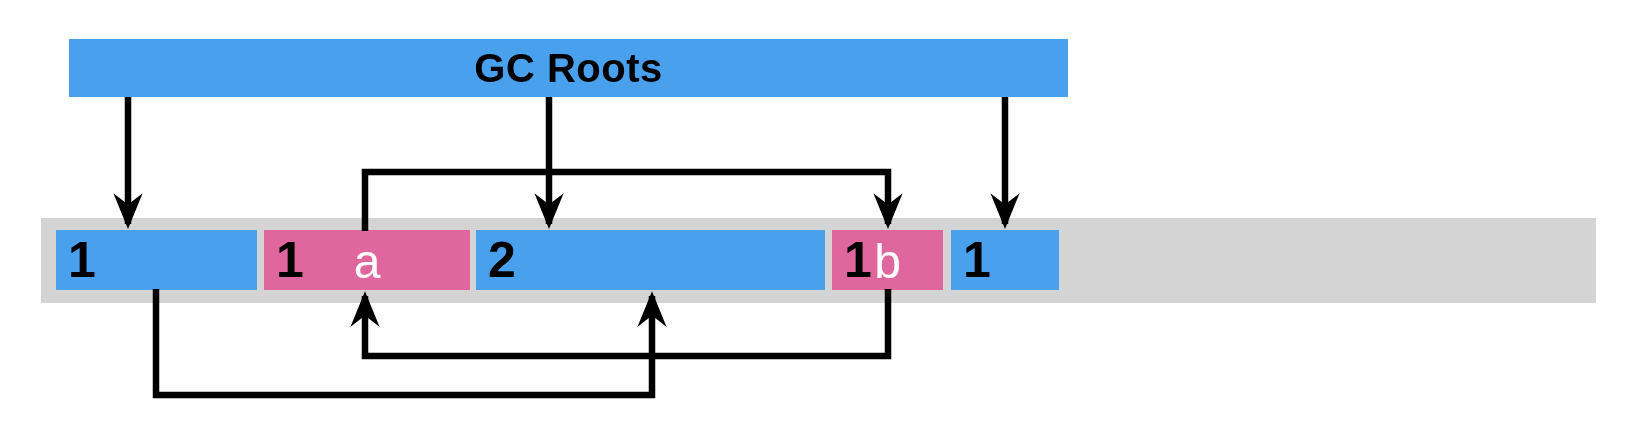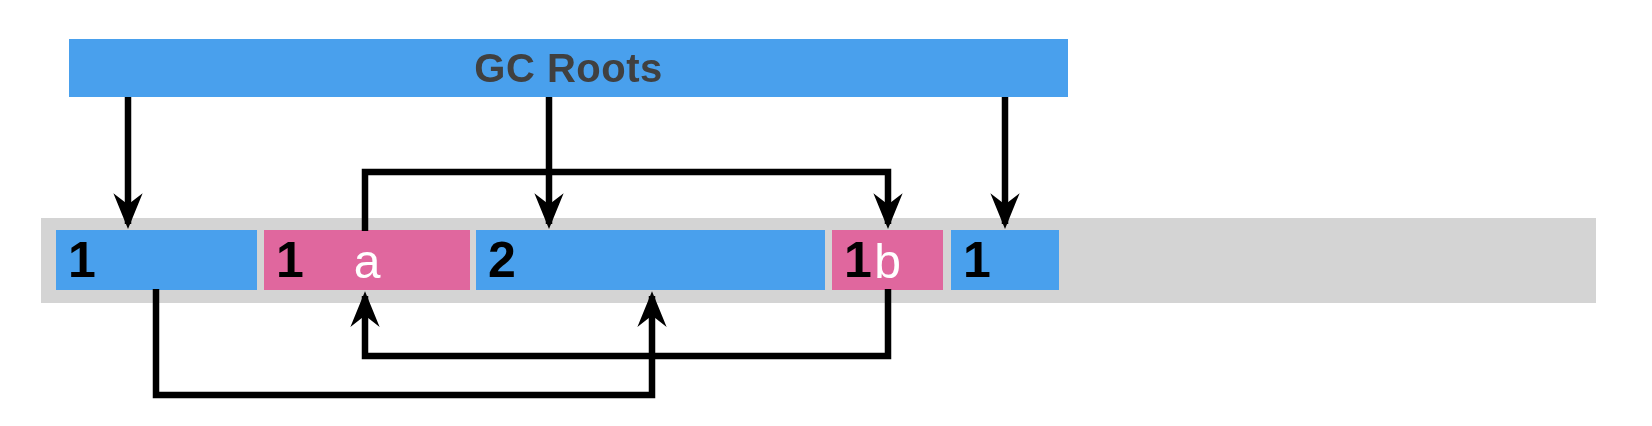--- a/index.html
+++ b/index.html
@@ -6,21 +6,21 @@
   html,body{margin:0;padding:0;background:#ffffff;}
   .stage{
     position:relative;width:1652px;height:426px;background:#ffffff;
     font-family:"Liberation Sans",sans-serif;overflow:hidden;
   }
   .roots-bar{
     position:absolute;left:69px;top:39px;width:999px;height:58px;
     background:#49A0ED;display:flex;align-items:center;justify-content:center;
   }
   .roots-bar span{
-    color:#404040;font-size:40px;font-weight:700;letter-spacing:0.5px;
+    color:#000000;font-size:40px;font-weight:700;letter-spacing:0.5px;
   }
   .strip{
     position:absolute;left:41px;top:218px;width:1555px;height:85px;
     background:#D4D4D4;
   }
   .block{position:absolute;top:230px;height:60px;}
   .block.blue{background:#49A0ED;}
   .block.pink{background:#E0679E;}
   .num{
     position:absolute;left:12px;top:0;height:60px;line-height:60px;

